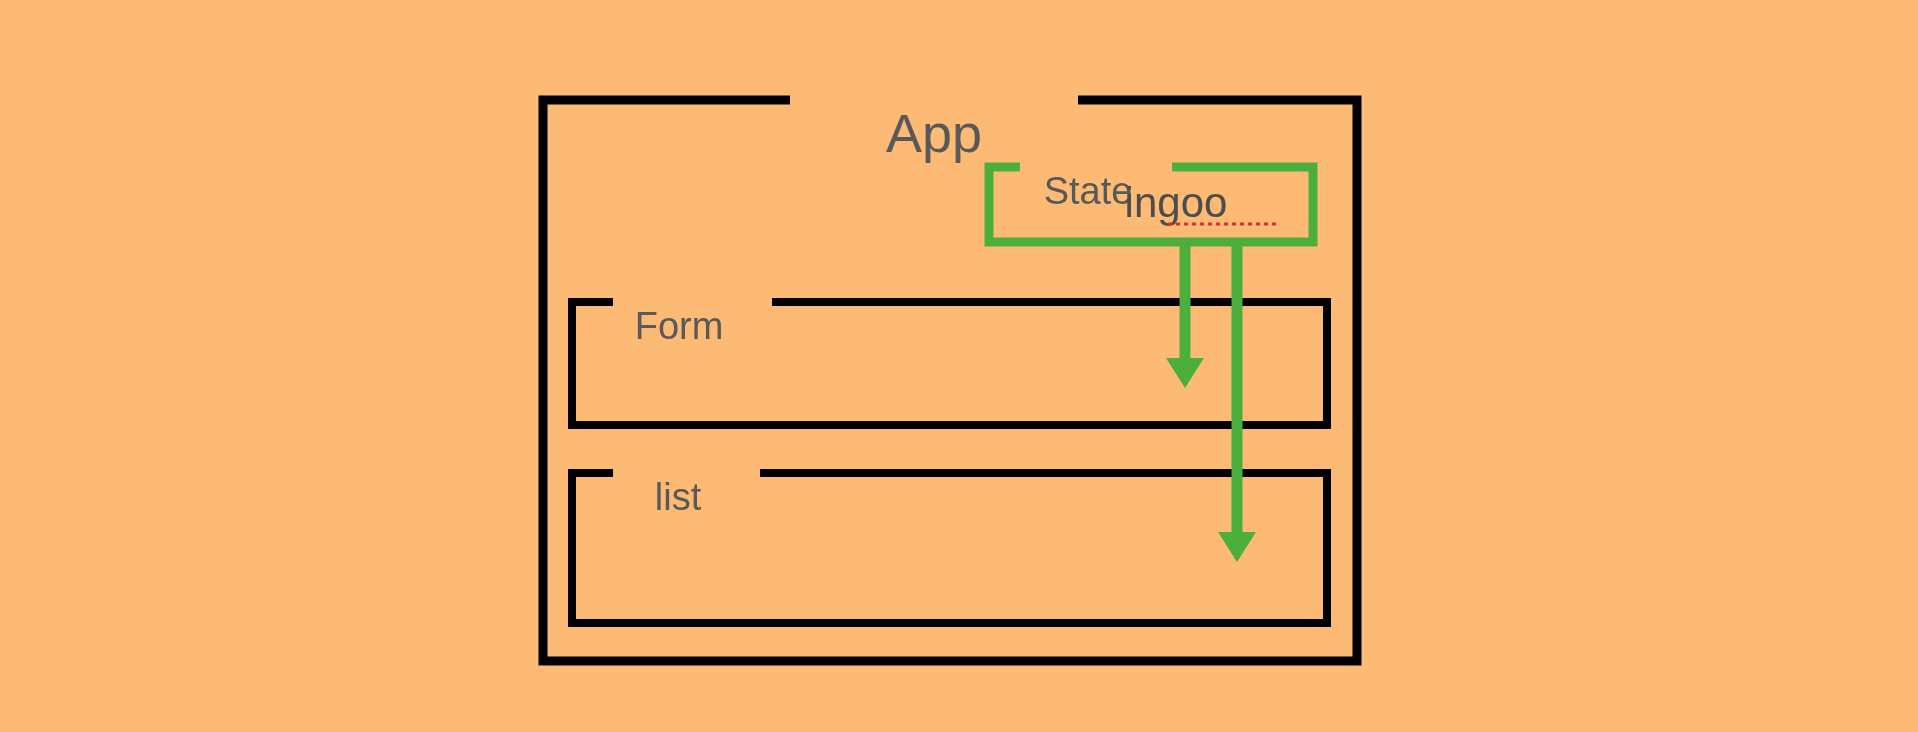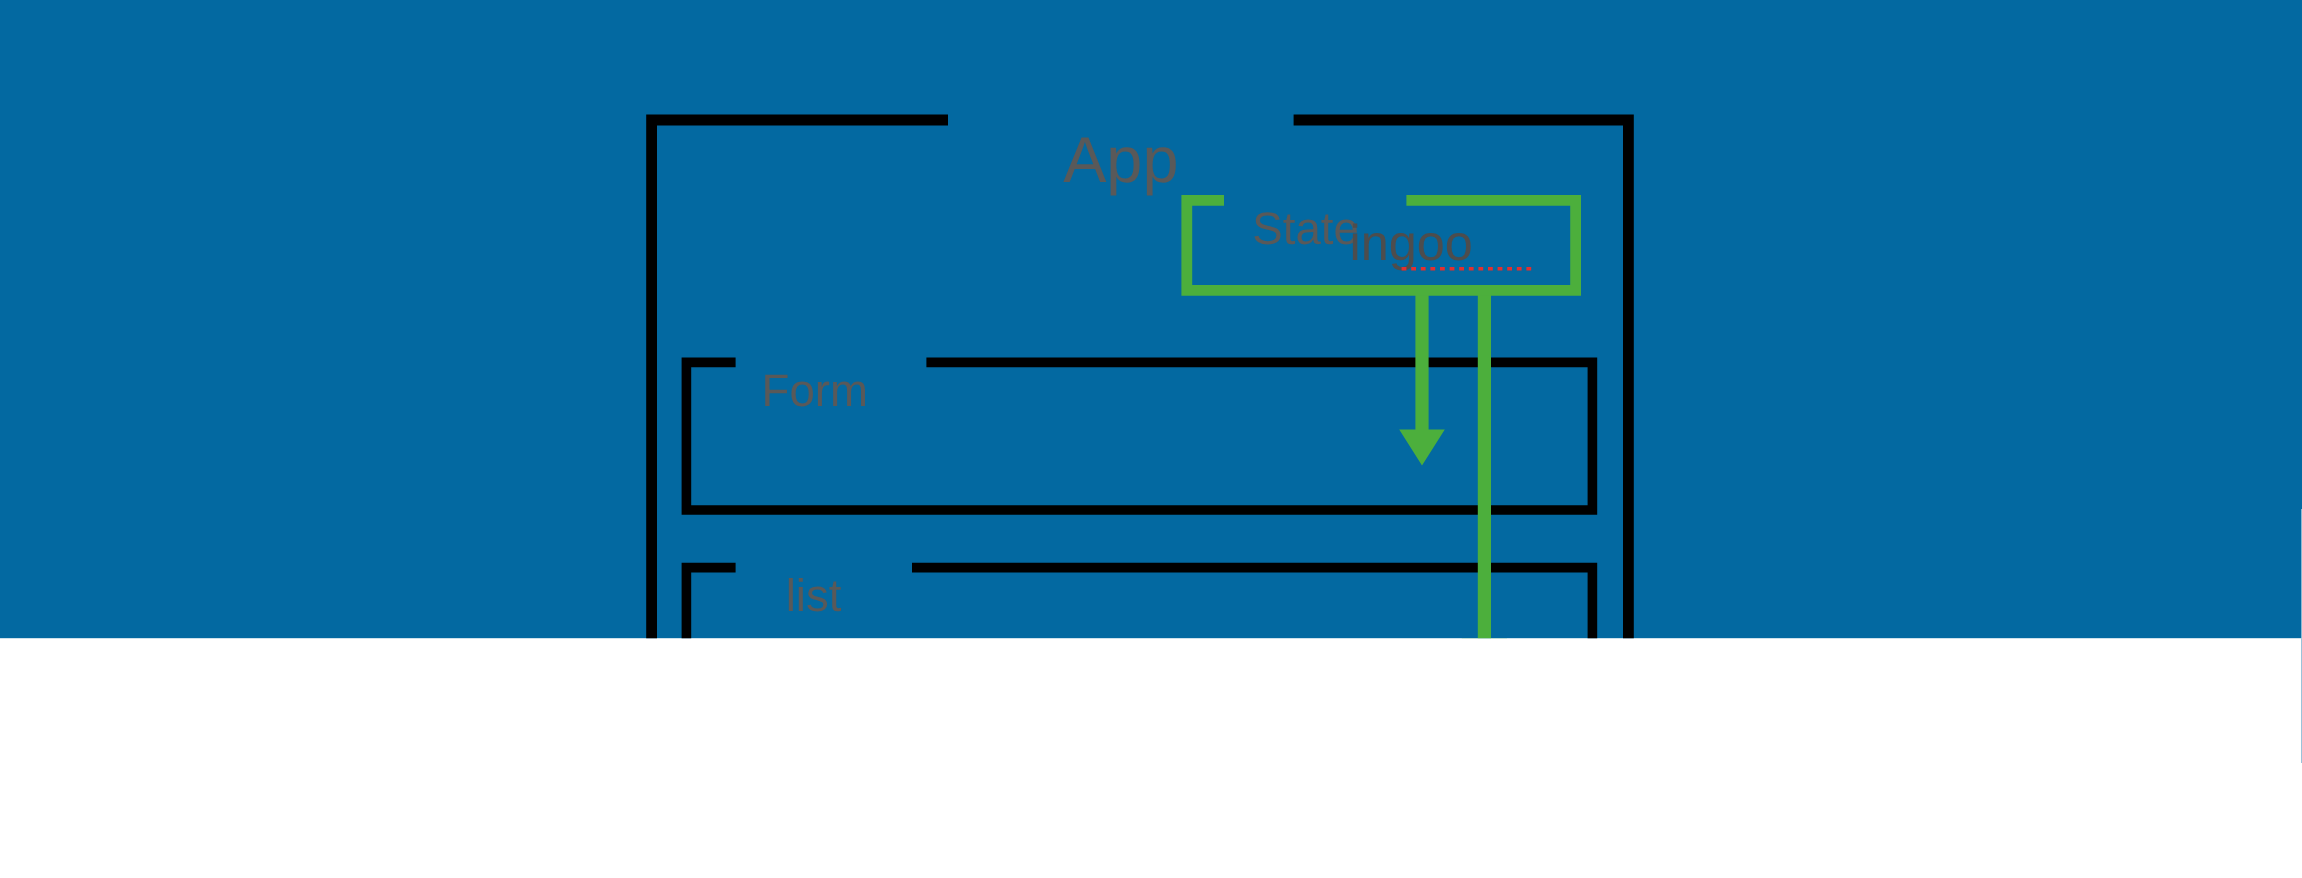--- a/index.html
+++ b/index.html
@@ -6,22 +6,22 @@
     margin: 0;
     padding: 0;
     background: #ffffff;
   }
   body {
     font-family: "Liberation Sans", sans-serif;
   }
   #canvas {
     position: relative;
     width: 1918px;
-    height: 532px;
-    background: #0369a1;
+    height: 732px;
+    background: #fdba74;
     overflow: hidden;
   }
   #diagram-svg {
     position: absolute;
     left: 0;
     top: 0;
     width: 1918px;
     height: 732px;
   }
   .box-label {

